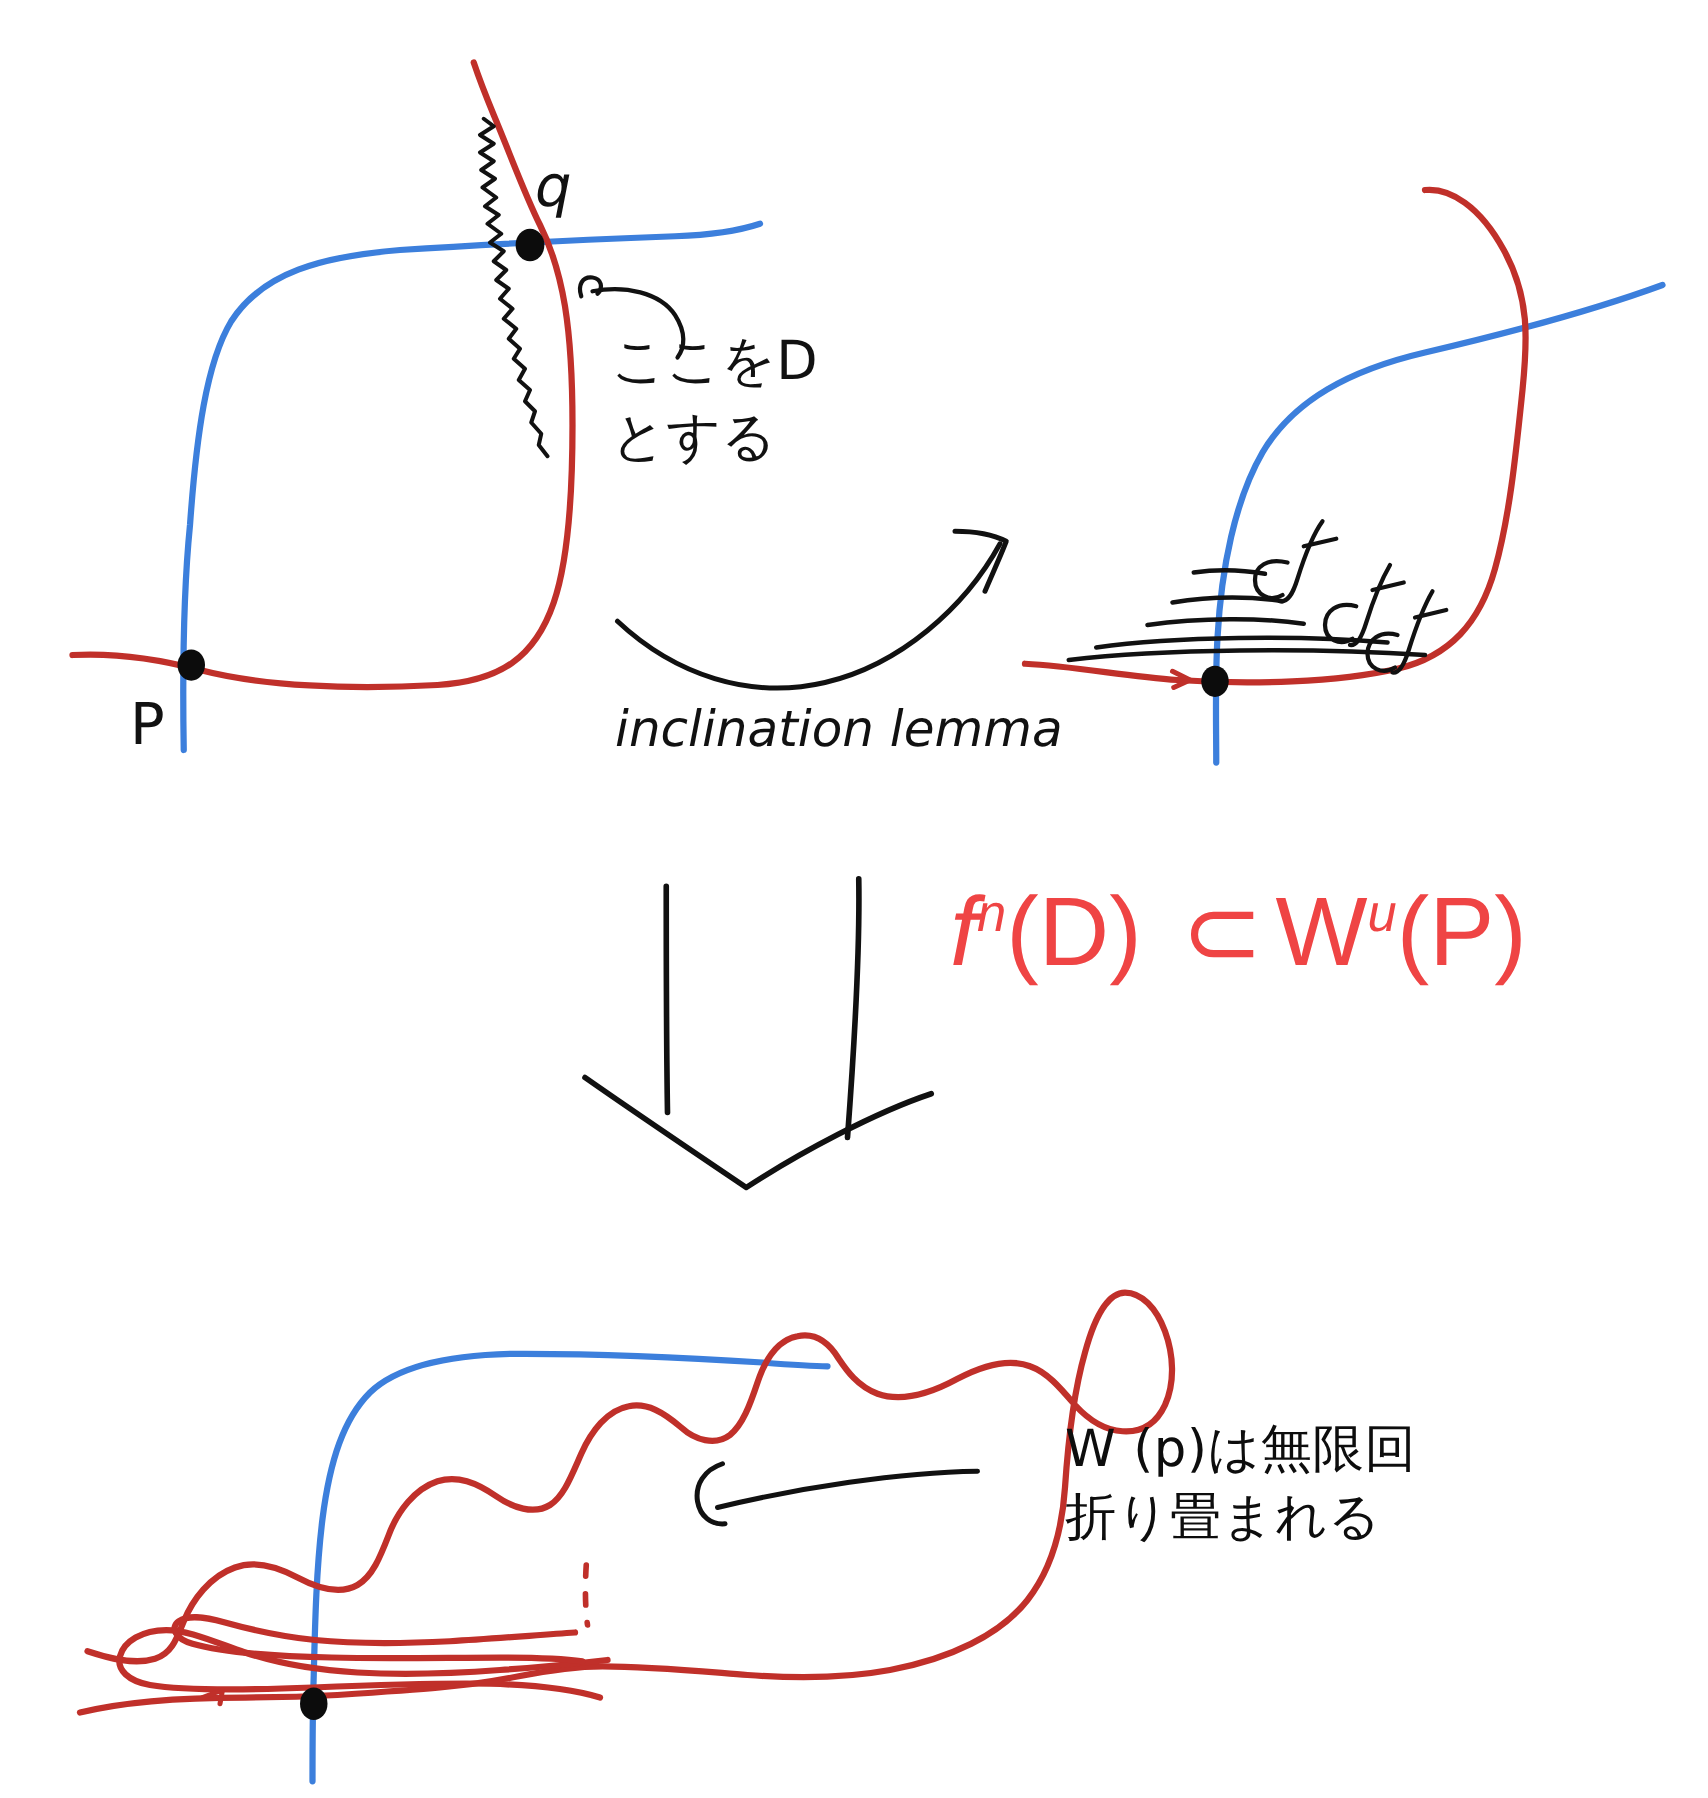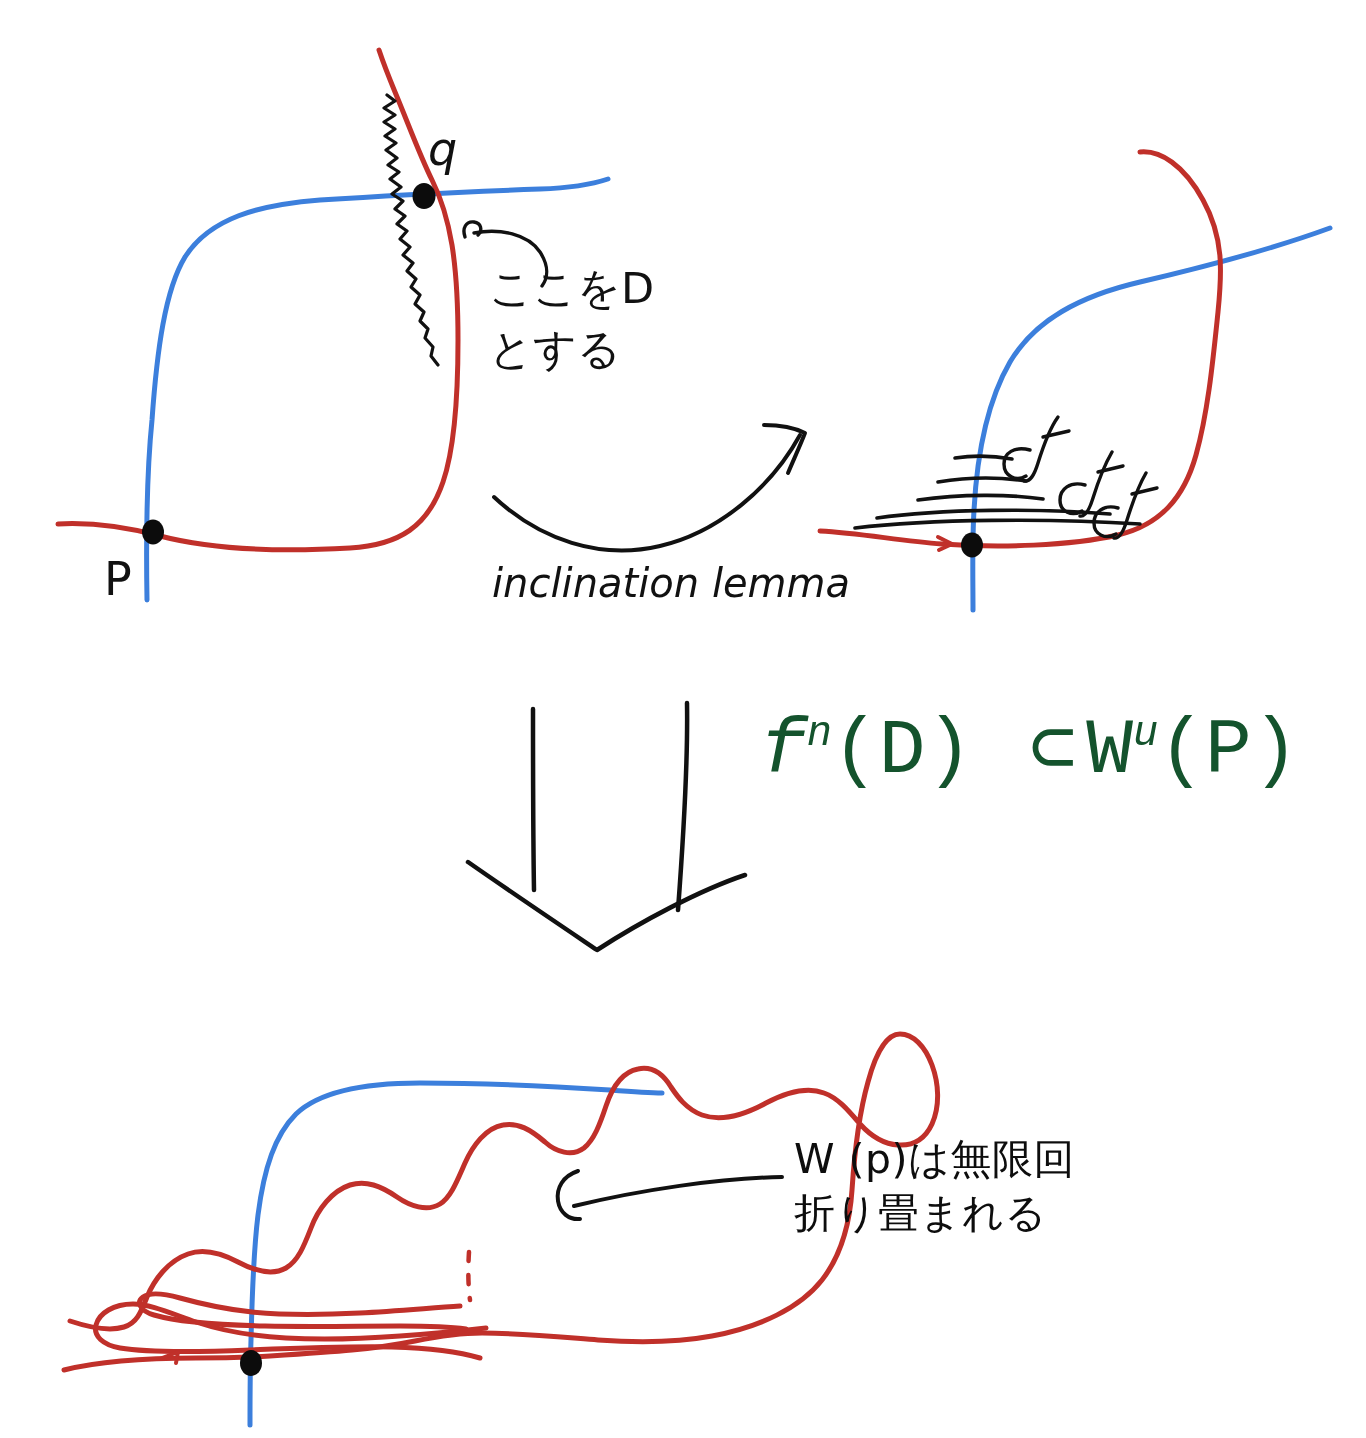--- a/index.html
+++ b/index.html
@@ -34,22 +34,22 @@
     position: absolute;
     font-family: "DejaVu Sans", sans-serif;
     font-size: 41px;
     line-height: 1.32;
     color: #0d0d0d;
     letter-spacing: 0.5px;
     white-space: pre-line;
   }
   .formula-txt {
     position: absolute;
-    font-family: Liberation Mono, monospace;
-    color: #14532d;
+    font-family: Liberation Sans, sans-serif;
+    color: #ef4444;
     white-space: nowrap;
   }
 </style>
 </head>
 <body>
 
 <svg id="board" viewBox="0 0 1366 1438" xmlns="http://www.w3.org/2000/svg">
 
   <g>
 
@@ -214,14 +214,14 @@
     <path class="ink-black" stroke-width="4" d="M 578,1171 C 563,1176 556,1188 558,1201
              C 560,1213 569,1220 580,1219"></path>
   </g>
 </svg>
 
 <div class="formula-txt" style="left:760px; top:700px; font-size:78px;">
   <span style="font-style:italic;">f</span><span style="font-size:42px; vertical-align:super; font-style:italic;">n</span><span>(D)</span>
   <span style="margin:0 10px;">⊂</span><span>W</span><span style="font-size:42px; vertical-align:super; font-style:italic;">u</span><span>(P)</span>
 </div>
 
-<div class="typed-jp" style="left:794px; top:1132px;">W (p)は無限回
+<div class="typed-jp" style="left:852px; top:1132px;">W (p)は無限回
 折り畳まれる</div>
 
 </body></html>

